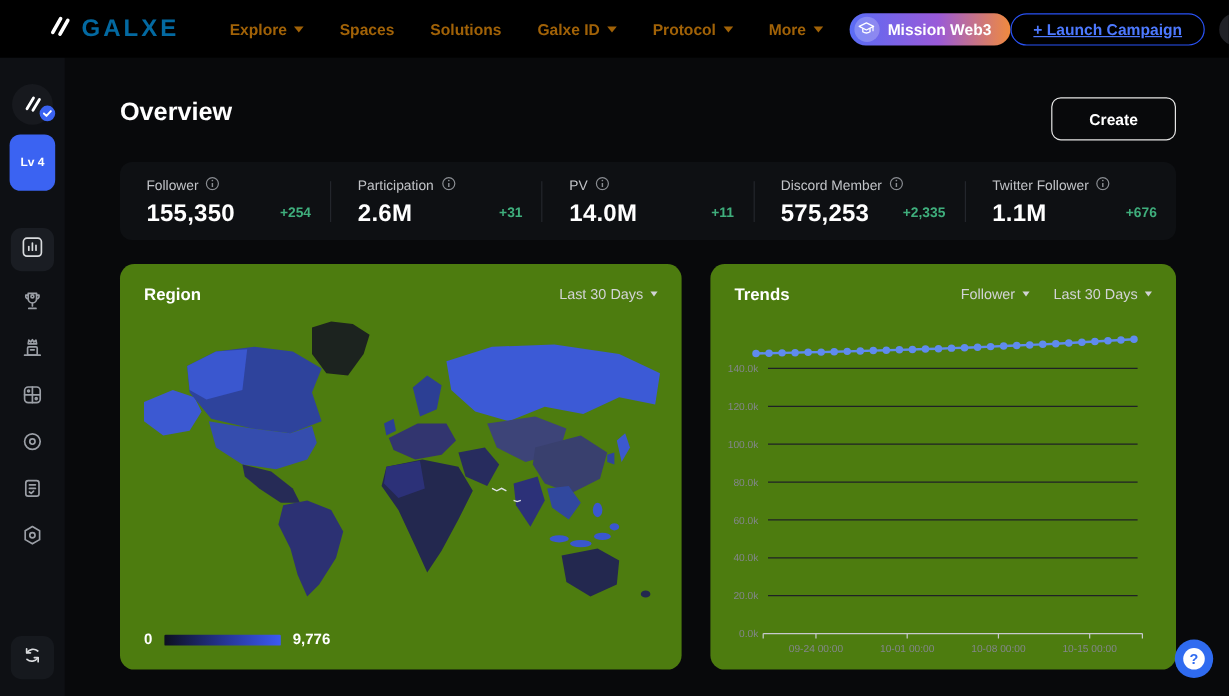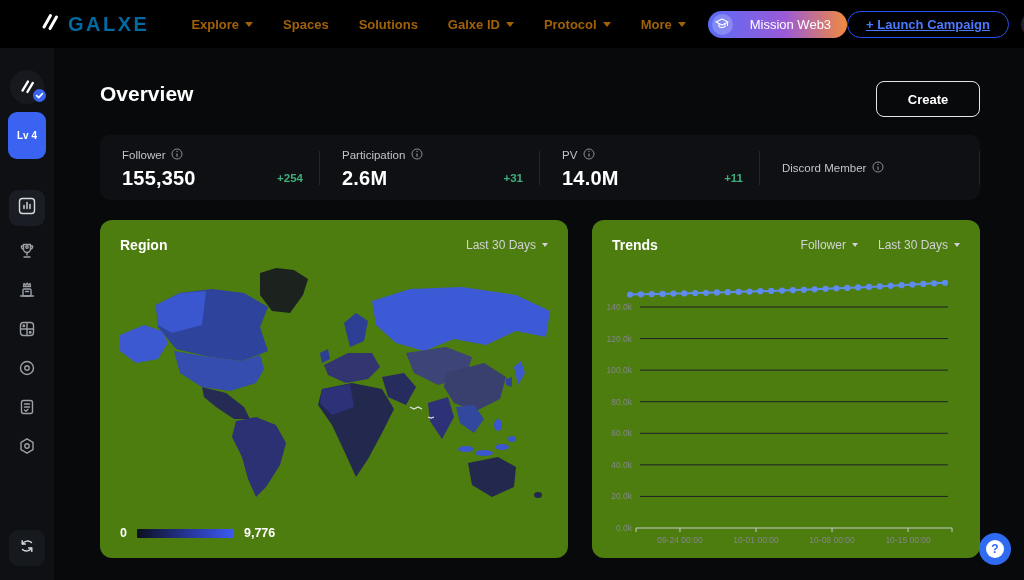--- a/index.html
+++ b/index.html
@@ -10,22 +10,22 @@
   
   .navbar { position:absolute; top:0; left:0; width:1024px; height:48px; background:#000;
             display:flex; align-items:center; padding:0 46px 0 40px; z-index:5; }
   .brand { display:flex; align-items:center; gap:8px; }
   .brand-text { font-size:20px; font-weight:bold; letter-spacing:2.5px; color:#0369a1; }
   .nav-menu { display:flex; align-items:center; gap:30px; margin-left:42px; }
   .nav-item { font-size:13px; font-weight:600; color:#a16207; cursor:pointer; display:flex; align-items:center; white-space:nowrap; }
   .caret { width:0; height:0; border-left:4px solid transparent; border-right:4px solid transparent;
            border-top:5px solid currentColor; display:inline-block; margin-left:6px; }
   .caret.sm { border-left-width:3.5px; border-right-width:3.5px; border-top-width:4.5px; }
-  .mission-btn { margin-left:22px; height:27px; border-radius:14px; display:flex; align-items:center; gap:17px;
-                 padding:0 16px 0 4px; font-size:13px; font-weight:normal; color:#fff; border:none; cursor:pointer;
+  .mission-btn { margin-left:22px; height:27px; border-radius:14px; display:flex; align-items:center; gap:7px;
+                 padding:0 16px 0 4px; font-size:13px; font-weight:bold; color:#fff; border:none; cursor:pointer;
                  background:linear-gradient(90deg,#5a6cf5 0%,#9a5ad8 55%,#f08a3e 100%); white-space:nowrap; }
   .cap-circle { width:21px; height:21px; border-radius:50%; background:rgba(255,255,255,0.22);
                 display:flex; align-items:center; justify-content:center; }
   .nav-right { margin-left:auto; display:flex; align-items:center; gap:12px; }
   .launch-btn { height:27px; border-radius:14px; border:1.5px solid #2952f5; background:transparent;
                 color:#4d79ff; font-size:13px; font-weight:bold; padding:0 18px; cursor:pointer; white-space:nowrap;text-decoration:underline; }
   .network-btn { height:27px; border-radius:14px; border:none; background:#202126; color:#ececee;
                  font-size:12.5px; font-weight:600; padding:0 15px; cursor:pointer; }
 
   
@@ -292,22 +292,40 @@
     <div class="stat-divider"></div>
     <div class="stat-cell">
       <div class="stat-top">
         <span class="stat-label">Discord Member</span>
         <span><svg width="12" height="12" viewBox="0 0 12 12">
               <circle cx="6" cy="6" r="5" fill="none" stroke="#8a8d92" stroke-width="1"></circle>
               <line x1="6" y1="5.4" x2="6" y2="8.8" stroke="#8a8d92" stroke-width="1.2"></line>
               <circle cx="6" cy="3.4" r="0.7" fill="#8a8d92"></circle>
             </svg></span>
       </div>
+      <div class="stat-bottom">
+        <span class="stat-value">575,253</span>
+        <span class="stat-delta">+2,335</span>
+      </div>
     </div>
     <div class="stat-divider"></div>
+    <div class="stat-cell">
+      <div class="stat-top">
+        <span class="stat-label">Twitter Follower</span>
+        <span><svg width="12" height="12" viewBox="0 0 12 12">
+              <circle cx="6" cy="6" r="5" fill="none" stroke="#8a8d92" stroke-width="1"></circle>
+              <line x1="6" y1="5.4" x2="6" y2="8.8" stroke="#8a8d92" stroke-width="1.2"></line>
+              <circle cx="6" cy="3.4" r="0.7" fill="#8a8d92"></circle>
+            </svg></span>
+      </div>
+      <div class="stat-bottom">
+        <span class="stat-value">1.1M</span>
+        <span class="stat-delta">+676</span>
+      </div>
+    </div>
   </div>
 
   <div class="panel region-panel">
     <div class="panel-header">
       <span class="panel-title">Region</span>
       <span class="range-select">
         <span>Last 30 Days</span>
           <i class="caret sm"></i>
       </span>
     </div>

